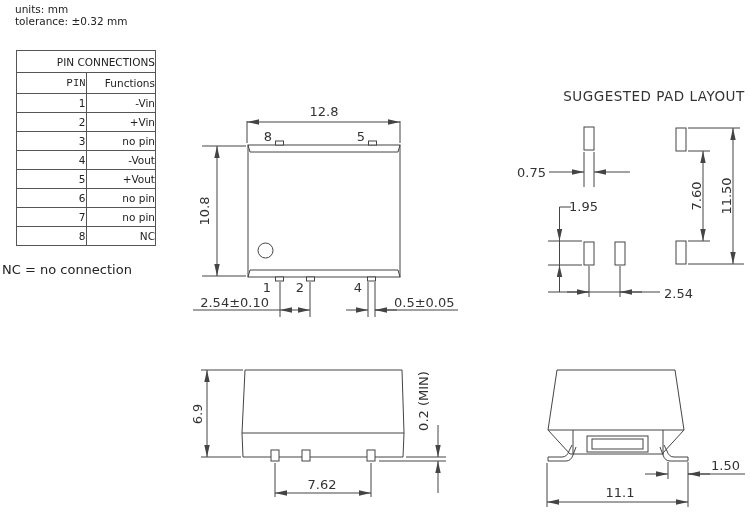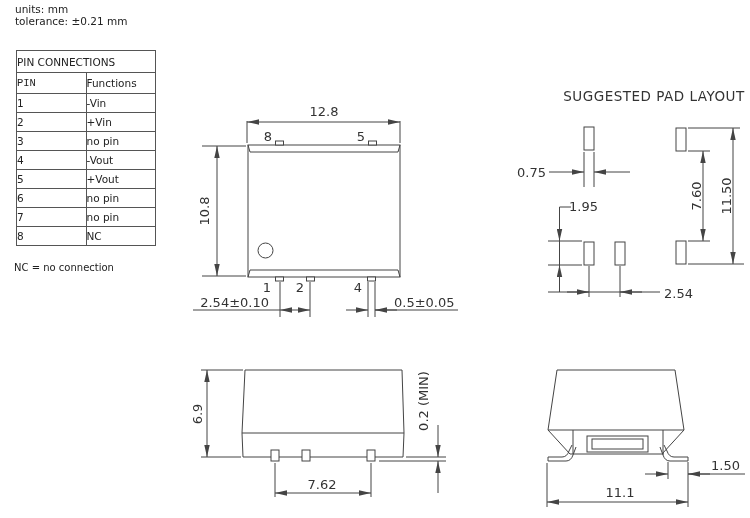--- a/index.html
+++ b/index.html
@@ -1,41 +1,41 @@
 <!DOCTYPE html>
 <html><head>
 <meta charset="utf-8">
 <style>
   html,body { margin:0; padding:0; background:#fff; }
   body { font-family:"DejaVu Sans","Liberation Sans",sans-serif; }
   .canvas { position:relative; width:750px; height:518px; background:#fff; overflow:hidden; }
   .notes { position:absolute; left:15px; top:4px; font-size:10.5px; line-height:11.5px; color:#222; }
   .pin-table { position:absolute; left:16px; top:50px; width:140px; border-collapse:collapse;
                font-size:10.5px; color:#222; table-layout:fixed; }
-  .pin-table td { border:1px solid #555; text-align:left; padding:0; }
+  .pin-table td { border:1px solid #555; text-align:right; padding:0; }
   .pin-table .title-cell { height:21px; }
   .pin-table .hdr-cell { height:20px; }
   .pin-table .data-cell { height:18px; }
   .col-pin { width:61px;font-family:Liberation Mono, monospace; }
-  .nc-note { position:absolute; left:14px; top:262px; font-size:10px; color:#222; }
+  .nc-note { position:absolute; left:2px; top:262px; font-size:13px; color:#222; }
   svg { position:absolute; left:0; top:0; }
   .ln { stroke:#444; stroke-width:1; fill:none; }
   .fw { stroke:#444; stroke-width:1; fill:#fff; }
   .dt { font-size:13px; fill:#333; }
   .lbl { font-size:13px; fill:#333; }
   .ttl { font-size:13.5px; fill:#333; letter-spacing:0.5px; }
 </style>
 </head>
 <body>
 
 <div class="canvas">
 
   <div class="notes">
     <div>units: mm</div>
-    <div>tolerance: ±0.21 mm</div>
+    <div>tolerance: ±0.32 mm</div>
   </div>
 
   <table class="pin-table">
     <tbody>
         <tr>
       <td class="title-cell" colspan="2">PIN CONNECTIONS</td>
     </tr>
     <tr>
       <td class="hdr-cell col-pin">PIN</td>
       <td class="hdr-cell">Functions</td>

